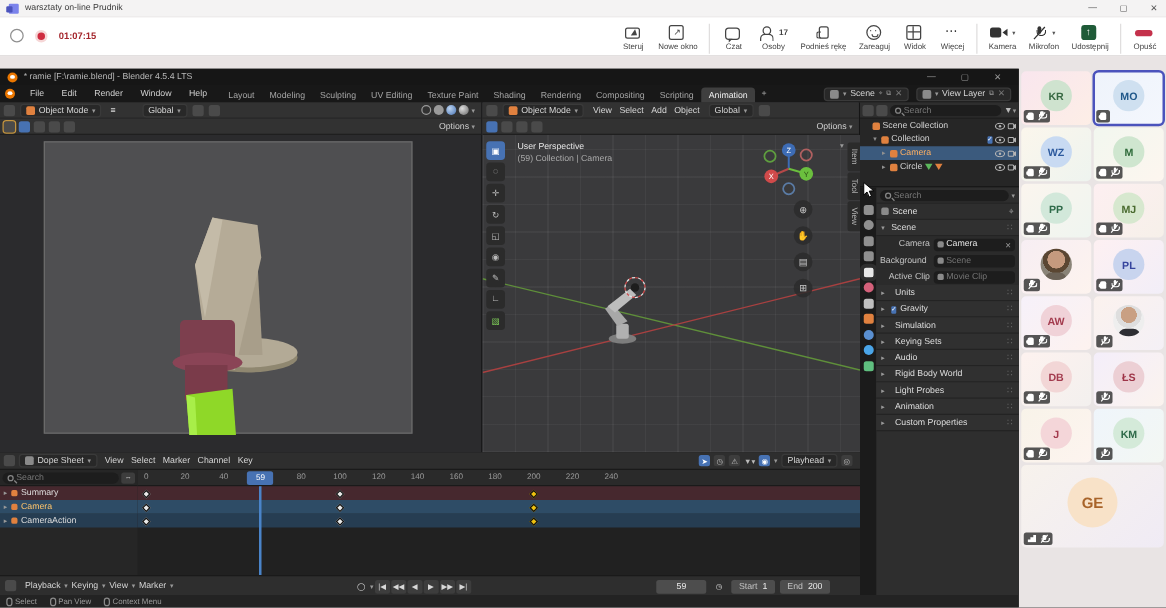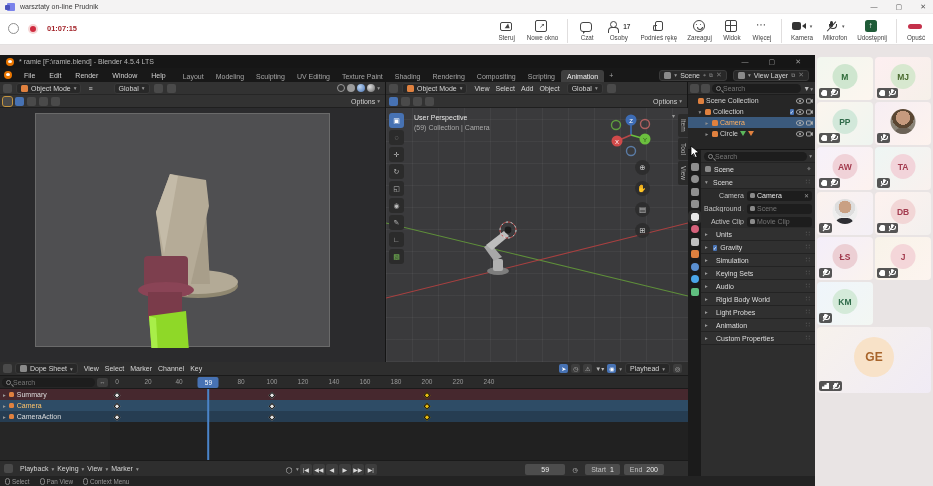--- a/index.html
+++ b/index.html
@@ -883,98 +883,132 @@
       </span>
     </div>
 </div>
 
 <svg id="cursor" width="10" height="14" viewBox="0 0 10 14">
   <polygon points="1,1 1,11 3.6,8.6 5.4,12.6 7.2,11.8 5.4,7.9 9,7.6" fill="#fff" stroke="#000" stroke-width="0.8"></polygon>
 </svg>
 
 <div id="people-panel">
 
-
-
+    <div class="tile" style="background: linear-gradient(135deg, rgb(249, 230, 238), rgb(253, 238, 230));">
+      <div class="avatar" style="background: rgb(207, 227, 207); color: rgb(58, 107, 69);">
+        <span>KR</span>
+      </div>
+
+      <div class="badge">
+        <span class="bic ic-hand"></span>
+        <span class="bic ic-mic">
+          <i></i>
+        </span>
+      </div>
+    </div>
+
+    <div class="tile active" style="background: linear-gradient(135deg, rgb(238, 243, 251), rgb(244, 247, 253));">
+      <div class="avatar" style="background: rgb(207, 224, 240); color: rgb(32, 88, 138);">
+        <span>MO</span>
+      </div>
+
+      <div class="badge">
+        <span class="bic ic-hand"></span>
+      </div>
+    </div>
+
+    <div class="tile" style="background: linear-gradient(135deg, rgb(251, 246, 236), rgb(238, 244, 239));">
+      <div class="avatar" style="background: rgb(200, 218, 242); color: rgb(45, 90, 158);">
+        <span>WZ</span>
+      </div>
+
+      <div class="badge">
+        <span class="bic ic-hand"></span>
+        <span class="bic ic-mic">
+          <i></i>
+        </span>
+      </div>
+    </div>
 
     <div class="tile" style="background: linear-gradient(135deg, rgb(242, 247, 239), rgb(253, 246, 239));">
       <div class="avatar" style="background: rgb(207, 230, 207); color: rgb(47, 107, 58);">
         <span>M</span>
       </div>
 
       <div class="badge">
         <span class="bic ic-hand"></span>
         <span class="bic ic-mic">
           <i></i>
         </span>
       </div>
     </div>
 
+    <div class="tile" style="background: linear-gradient(135deg, rgb(251, 245, 238), rgb(239, 245, 240));">
+      <div class="avatar" style="background: rgb(210, 232, 218); color: rgb(47, 107, 74);">
+        <span>PP</span>
+      </div>
+
+      <div class="badge">
+        <span class="bic ic-hand"></span>
+        <span class="bic ic-mic">
+          <i></i>
+        </span>
+      </div>
+    </div>
+
     <div class="tile" style="background: linear-gradient(135deg, rgb(253, 239, 241), rgb(246, 240, 233));">
       <div class="avatar" style="background: rgb(215, 232, 207); color: rgb(74, 107, 47);">
         <span>MJ</span>
       </div>
 
       <div class="badge">
         <span class="bic ic-hand"></span>
         <span class="bic ic-mic">
           <i></i>
         </span>
       </div>
     </div>
 
-    <div class="tile" style="background: linear-gradient(135deg, rgb(251, 245, 238), rgb(239, 245, 240));">
-      <div class="avatar" style="background: rgb(210, 232, 218); color: rgb(47, 107, 74);">
-        <span>PP</span>
+    <div class="tile photo-a" style="background: linear-gradient(135deg, rgb(247, 238, 243), rgb(253, 243, 238));">
+
+      <div class="photo-av"></div>
+      <div class="badge">
+        <span class="bic ic-mic">
+          <i></i>
+        </span>
+      </div>
+    </div>
+
+
+    <div class="tile" style="background: linear-gradient(135deg, rgb(253, 240, 242), rgb(242, 238, 248));">
+      <div class="avatar" style="background: rgb(200, 212, 238); color: rgb(54, 69, 158);">
+        <span>PL</span>
       </div>
 
       <div class="badge">
         <span class="bic ic-hand"></span>
         <span class="bic ic-mic">
           <i></i>
         </span>
       </div>
     </div>
-
-    <div class="tile photo-a" style="background: linear-gradient(135deg, rgb(247, 238, 243), rgb(253, 243, 238));">
-
-      <div class="photo-av"></div>
-      <div class="badge">
-        <span class="bic ic-mic">
-          <i></i>
-        </span>
-      </div>
-    </div>
-
-
 
     <div class="tile" style="background: linear-gradient(135deg, rgb(246, 241, 250), rgb(253, 242, 239));">
       <div class="avatar" style="background: rgb(240, 210, 216); color: rgb(163, 59, 78); text-align: center;">
         <span>AW</span>
       </div>
 
       <div class="badge">
         <span class="bic ic-hand"></span>
         <span class="bic ic-mic">
           <i></i>
         </span>
       </div>
     </div>
 
-    <div class="tile" style="background: linear-gradient(135deg, rgb(238, 246, 244), rgb(249, 241, 238));">
-      <div class="avatar" style="background: rgb(242, 212, 218); color: rgb(163, 59, 78);">
-        <span>TA</span>
-      </div>
-
-      <div class="badge">
-        <span class="bic ic-mic">
-          <i></i>
-        </span>
-      </div>
-    </div>
 
     <div class="tile photo-b" style="background: linear-gradient(135deg, rgb(251, 242, 238), rgb(244, 240, 246));">
 
       <div class="photo-av"></div>
       <div class="badge">
         <span class="bic ic-mic">
           <i></i>
         </span>
       </div>
     </div>

